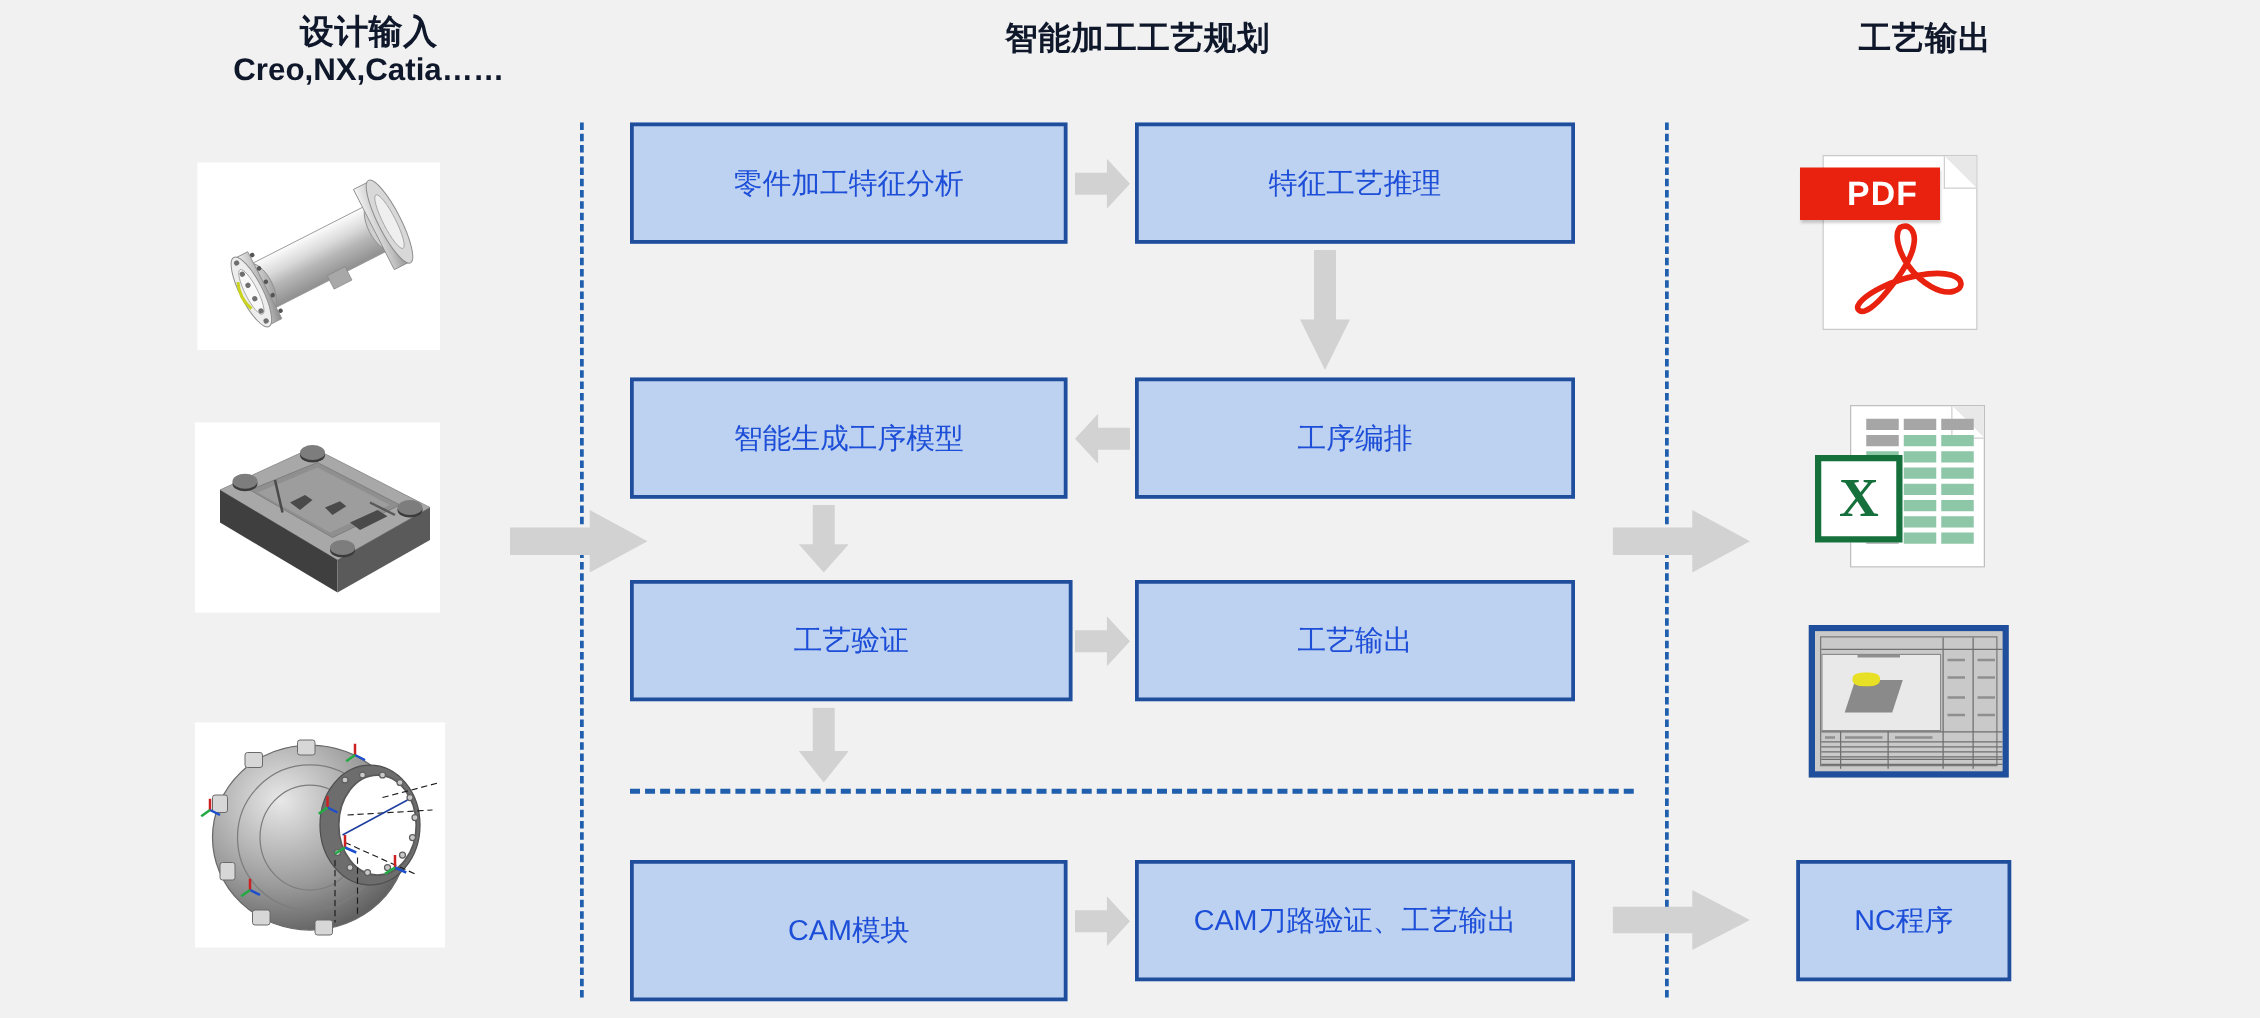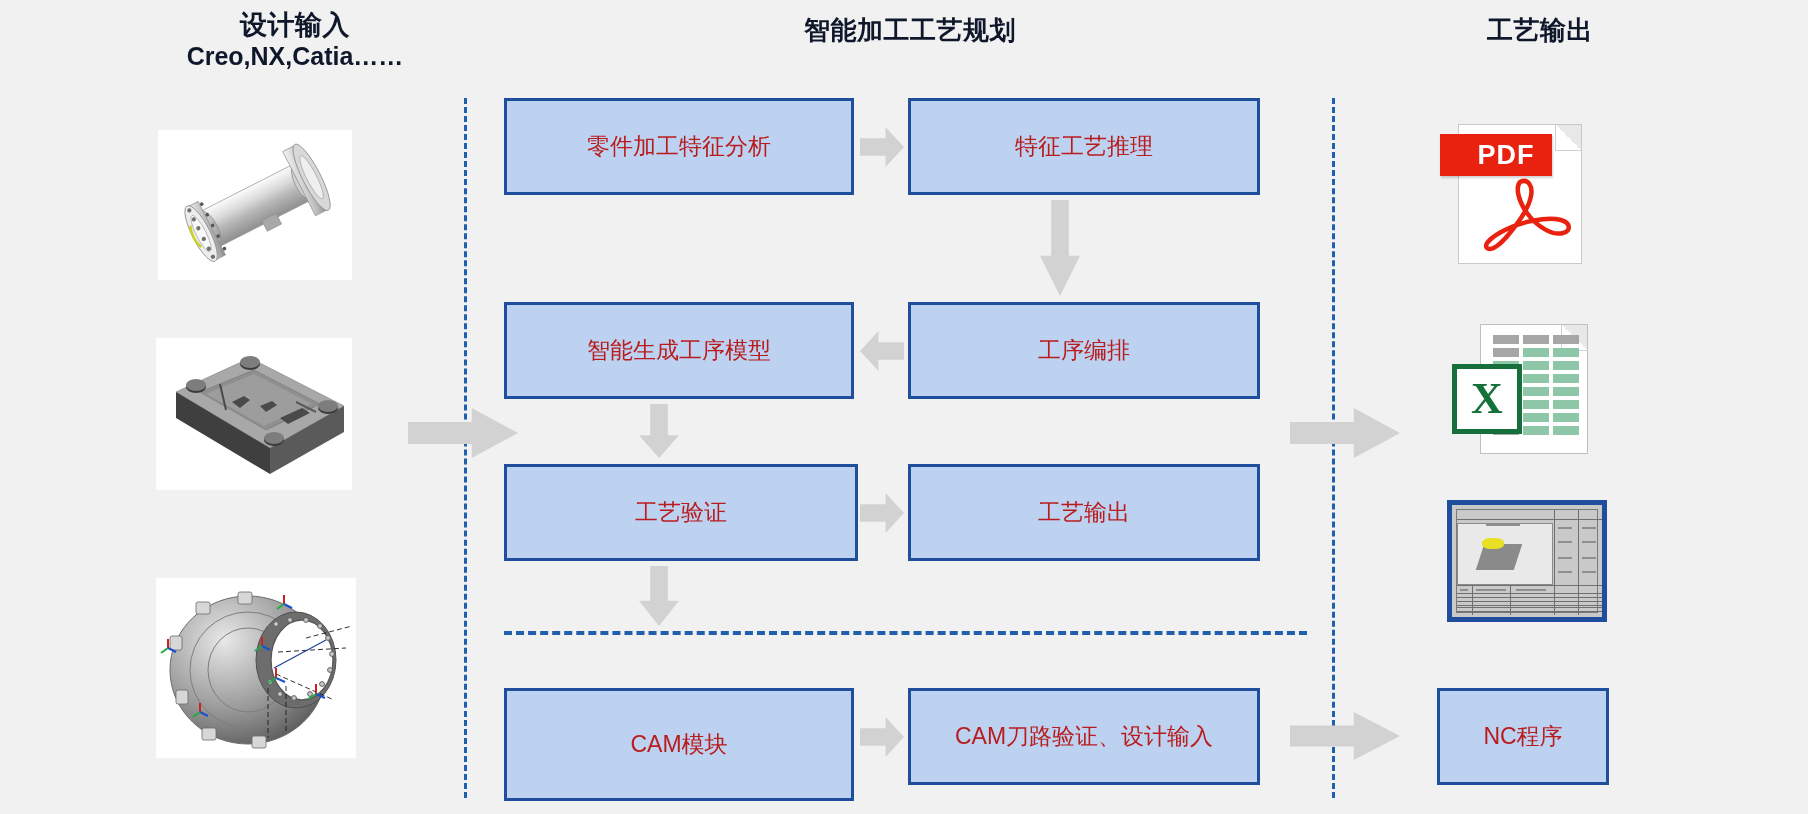--- a/index.html
+++ b/index.html
@@ -39,21 +39,21 @@
     border-top:4px dashed #1f5fad;
     top:631px;
   }
 
   
   .pbox {
     position:absolute;
     background:#bdd1f0;
     border:3px solid #1f4e9c;
     display:flex; align-items:center; justify-content:center;
-    color:#b91c1c;
+    color:#1d4ed8;
     font-size:23px;
     font-family:"Liberation Sans","DejaVu Sans",sans-serif;
     white-space:nowrap;
   }
   #box-r1c1 { left:504px;  top:98px;  width:350px; height:97px; }
   #box-r1c2 { left:908px;  top:98px;  width:352px; height:97px; }
   #box-r2c1 { left:504px;  top:302px; width:350px; height:97px; }
   #box-r2c2 { left:908px;  top:302px; width:352px; height:97px; }
   #box-r3c1 { left:504px;  top:464px; width:354px; height:97px; }
   #box-r3c2 { left:908px;  top:464px; width:352px; height:97px; }
@@ -320,21 +320,21 @@
     </svg>
   </div>
 
   <div class="pbox" id="box-r1c1">零件加工特征分析</div>
   <div class="pbox" id="box-r1c2">特征工艺推理</div>
   <div class="pbox" id="box-r2c1">智能生成工序模型</div>
   <div class="pbox" id="box-r2c2">工序编排</div>
   <div class="pbox" id="box-r3c1">工艺验证</div>
   <div class="pbox" id="box-r3c2">工艺输出</div>
   <div class="pbox" id="box-r4c1">CAM模块</div>
-  <div class="pbox" id="box-r4c2">CAM刀路验证、设计输入</div>
+  <div class="pbox" id="box-r4c2">CAM刀路验证、工艺输出</div>
   <div class="pbox" id="box-nc">NC程序</div>
 
   <div class="arrow right" id="arrow-in"></div>
   <div class="arrow right" id="arrow-r1"></div>
   <div class="arrow down" id="arrow-v-c2"></div>
   <div class="arrow left" id="arrow-r2"></div>
   <div class="arrow down" id="arrow-v-c1a"></div>
   <div class="arrow right" id="arrow-r3"></div>
   <div class="arrow down" id="arrow-v-c1b"></div>
   <div class="arrow right" id="arrow-r4"></div>

